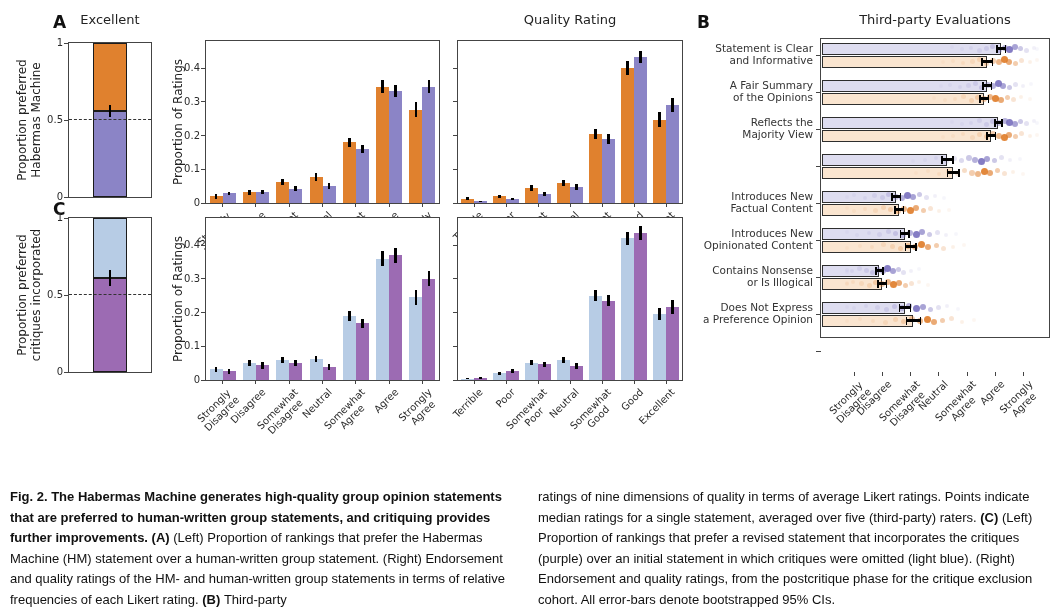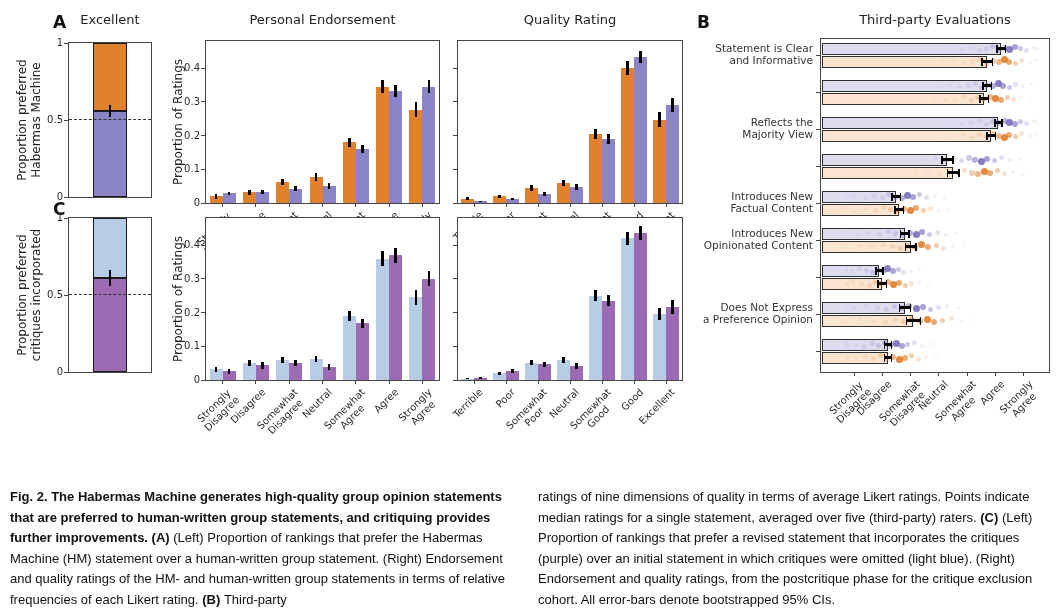--- a/index.html
+++ b/index.html
@@ -34,21 +34,20 @@
 </style>
 </head>
 <body>
 
 <div id="fig">
   <div class="panel-letter" style="left:53px;top:12px;">A</div>
   <div class="panel-letter" style="left:697px;top:12px;">B</div>
   <div class="panel-letter" style="left:53px;top:199px;">C</div>
 
   <div class="chart-title" style="left:40px;top:12px;width:140px;">Excellent</div>
-  <div class="chart-title" style="left:205px;top:12px;width:235px;">Personal Endorsement</div>
   <div class="chart-title" style="left:457px;top:12px;width:226px;">Quality Rating</div>
   <div class="chart-title" style="left:820px;top:12px;width:230px;">Third-party Evaluations</div>
 
   <div class="ylab" style="left:16px;top:198px;width:156px;">Proportion preferred
 Habermas Machine</div>
   <div class="ylab" style="left:172px;top:204px;width:164px;">Proportion of Ratings</div>
   <div class="ylab" style="left:16px;top:373px;width:156px;">Proportion preferred
 critiques incorporated</div>
   <div class="ylab" style="left:172px;top:381px;width:164px;">Proportion of Ratings</div>
 
@@ -343,21 +342,21 @@
       <div class="errv" style="left: 181.25px; top: 8.4375px; height: 13.5px;"></div>
       <div class="tickmark" style="left: 207.5px; top: 162px; width: 1px; height: 4px;"></div>
       <div class="xlab-anchor" style="left: 212px; top: 169px;">
         <div class="xlab">Excellent</div>
       </div>
       <div class="bar" style="left: 195px; width: 13px; top: 95.85px; height: 66.15px; background: rgb(183, 204, 229);"></div>
       <div class="errv" style="left: 200.25px; top: 89.775px; height: 12.15px;"></div>
       <div class="bar" style="left: 208px; width: 13px; top: 89.1px; height: 72.9px; background: rgb(156, 107, 179);"></div>
       <div class="errv" style="left: 213.25px; top: 82.35px; height: 13.5px;"></div>
     </div>
-  <div class="plot" id="plot-b" style="left:820px;top:38px;width:230px;height:335px;">
+  <div class="plot" id="plot-b" style="left:820px;top:38px;width:230px;height:300px;">
       <div class="clip">
         <div class="hbar" style="left: 1px; top: 3.5px; width: 179.316px; height: 12px; background: rgb(222, 221, 240);"></div>
         <div class="dot" style="left: 129.022px; top: 5.7px; width: 4px; height: 4px; background: rgb(123, 114, 191); opacity: 0.05;"></div>
         <div class="dot" style="left: 138.654px; top: 8.4px; width: 4px; height: 4px; background: rgb(123, 114, 191); opacity: 0.07;"></div>
         <div class="dot" style="left: 148.286px; top: 6.6px; width: 4px; height: 4px; background: rgb(123, 114, 191); opacity: 0.1;"></div>
         <div class="dot" style="left: 156.214px; top: 8.8px; width: 5px; height: 5px; background: rgb(123, 114, 191); opacity: 0.13;"></div>
         <div class="dot" style="left: 163.439px; top: 7px; width: 5px; height: 5px; background: rgb(123, 114, 191); opacity: 0.18;"></div>
         <div class="dot" style="left: 169.459px; top: 5.2px; width: 5px; height: 5px; background: rgb(123, 114, 191); opacity: 0.26;"></div>
         <div class="dot" style="left: 174.979px; top: 8.3px; width: 6px; height: 6px; background: rgb(123, 114, 191); opacity: 0.38;"></div>
         <div class="dot" style="left: 180.517px; top: 5.6px; width: 6px; height: 6px; background: rgb(123, 114, 191); opacity: 0.55;"></div>
@@ -673,31 +672,35 @@
         <div class="dot" style="left: 94.6675px; top: 317.8px; width: 5px; height: 5px; background: rgb(224, 126, 44); opacity: 0.2;"></div>
         <div class="dot" style="left: 103.241px; top: 315.6px; width: 4px; height: 4px; background: rgb(224, 126, 44); opacity: 0.1;"></div>
         <div class="dot" style="left: 112.661px; top: 317.4px; width: 4px; height: 4px; background: rgb(224, 126, 44); opacity: 0.06;"></div>
         <div class="errh" style="left: 63.5964px; top: 317.25px; width: 6.7992px; height: 2.5px;"></div>
         <div class="errh" style="left: 62.8464px; top: 314.5px; width: 1.5px; height: 8px;"></div>
         <div class="errh" style="left: 69.6456px; top: 314.5px; width: 1.5px; height: 8px;"></div>
       </div>
       <div class="rowlab" style="left: -140px; width: 132px; top: 3px;">Statement is Clear
 and Informative</div>
       <div class="tickmark" style="left: -5px; top: 16px; width: 5px; height: 1px;"></div>
+      <div class="rowlab" style="left: -140px; width: 132px; top: 40px;">A Fair Summary
+of the Opinions</div>
       <div class="tickmark" style="left: -5px; top: 53px; width: 5px; height: 1px;"></div>
       <div class="rowlab" style="left: -140px; width: 132px; top: 77px;">Reflects the
 Majority View</div>
       <div class="tickmark" style="left: -5px; top: 90px; width: 5px; height: 1px;"></div>
       <div class="tickmark" style="left: -5px; top: 127px; width: 5px; height: 1px;"></div>
       <div class="rowlab" style="left: -140px; width: 132px; top: 151px;">Introduces New
 Factual Content</div>
       <div class="tickmark" style="left: -5px; top: 164px; width: 5px; height: 1px;"></div>
       <div class="rowlab" style="left: -140px; width: 132px; top: 188px;">Introduces New
 Opinionated Content</div>
       <div class="tickmark" style="left: -5px; top: 201px; width: 5px; height: 1px;"></div>
+      <div class="rowlab" style="left: -140px; width: 132px; top: 225px;">Contains Nonsense
+or Is Illogical</div>
       <div class="tickmark" style="left: -5px; top: 238px; width: 5px; height: 1px;"></div>
       <div class="rowlab" style="left: -140px; width: 132px; top: 262px;">Does Not Express
 a Preference Opinion</div>
       <div class="tickmark" style="left: -5px; top: 275px; width: 5px; height: 1px;"></div>
       <div class="tickmark" style="left: -5px; top: 312px; width: 5px; height: 1px;"></div>
       <div class="tickmark" style="left: 32.5px; top: 333px; width: 1px; height: 4px;"></div>
       <div class="xlab-anchor" style="left: 37px; top: 340px;">
         <div class="xlab">Strongly
 Disagree</div>
       </div>

